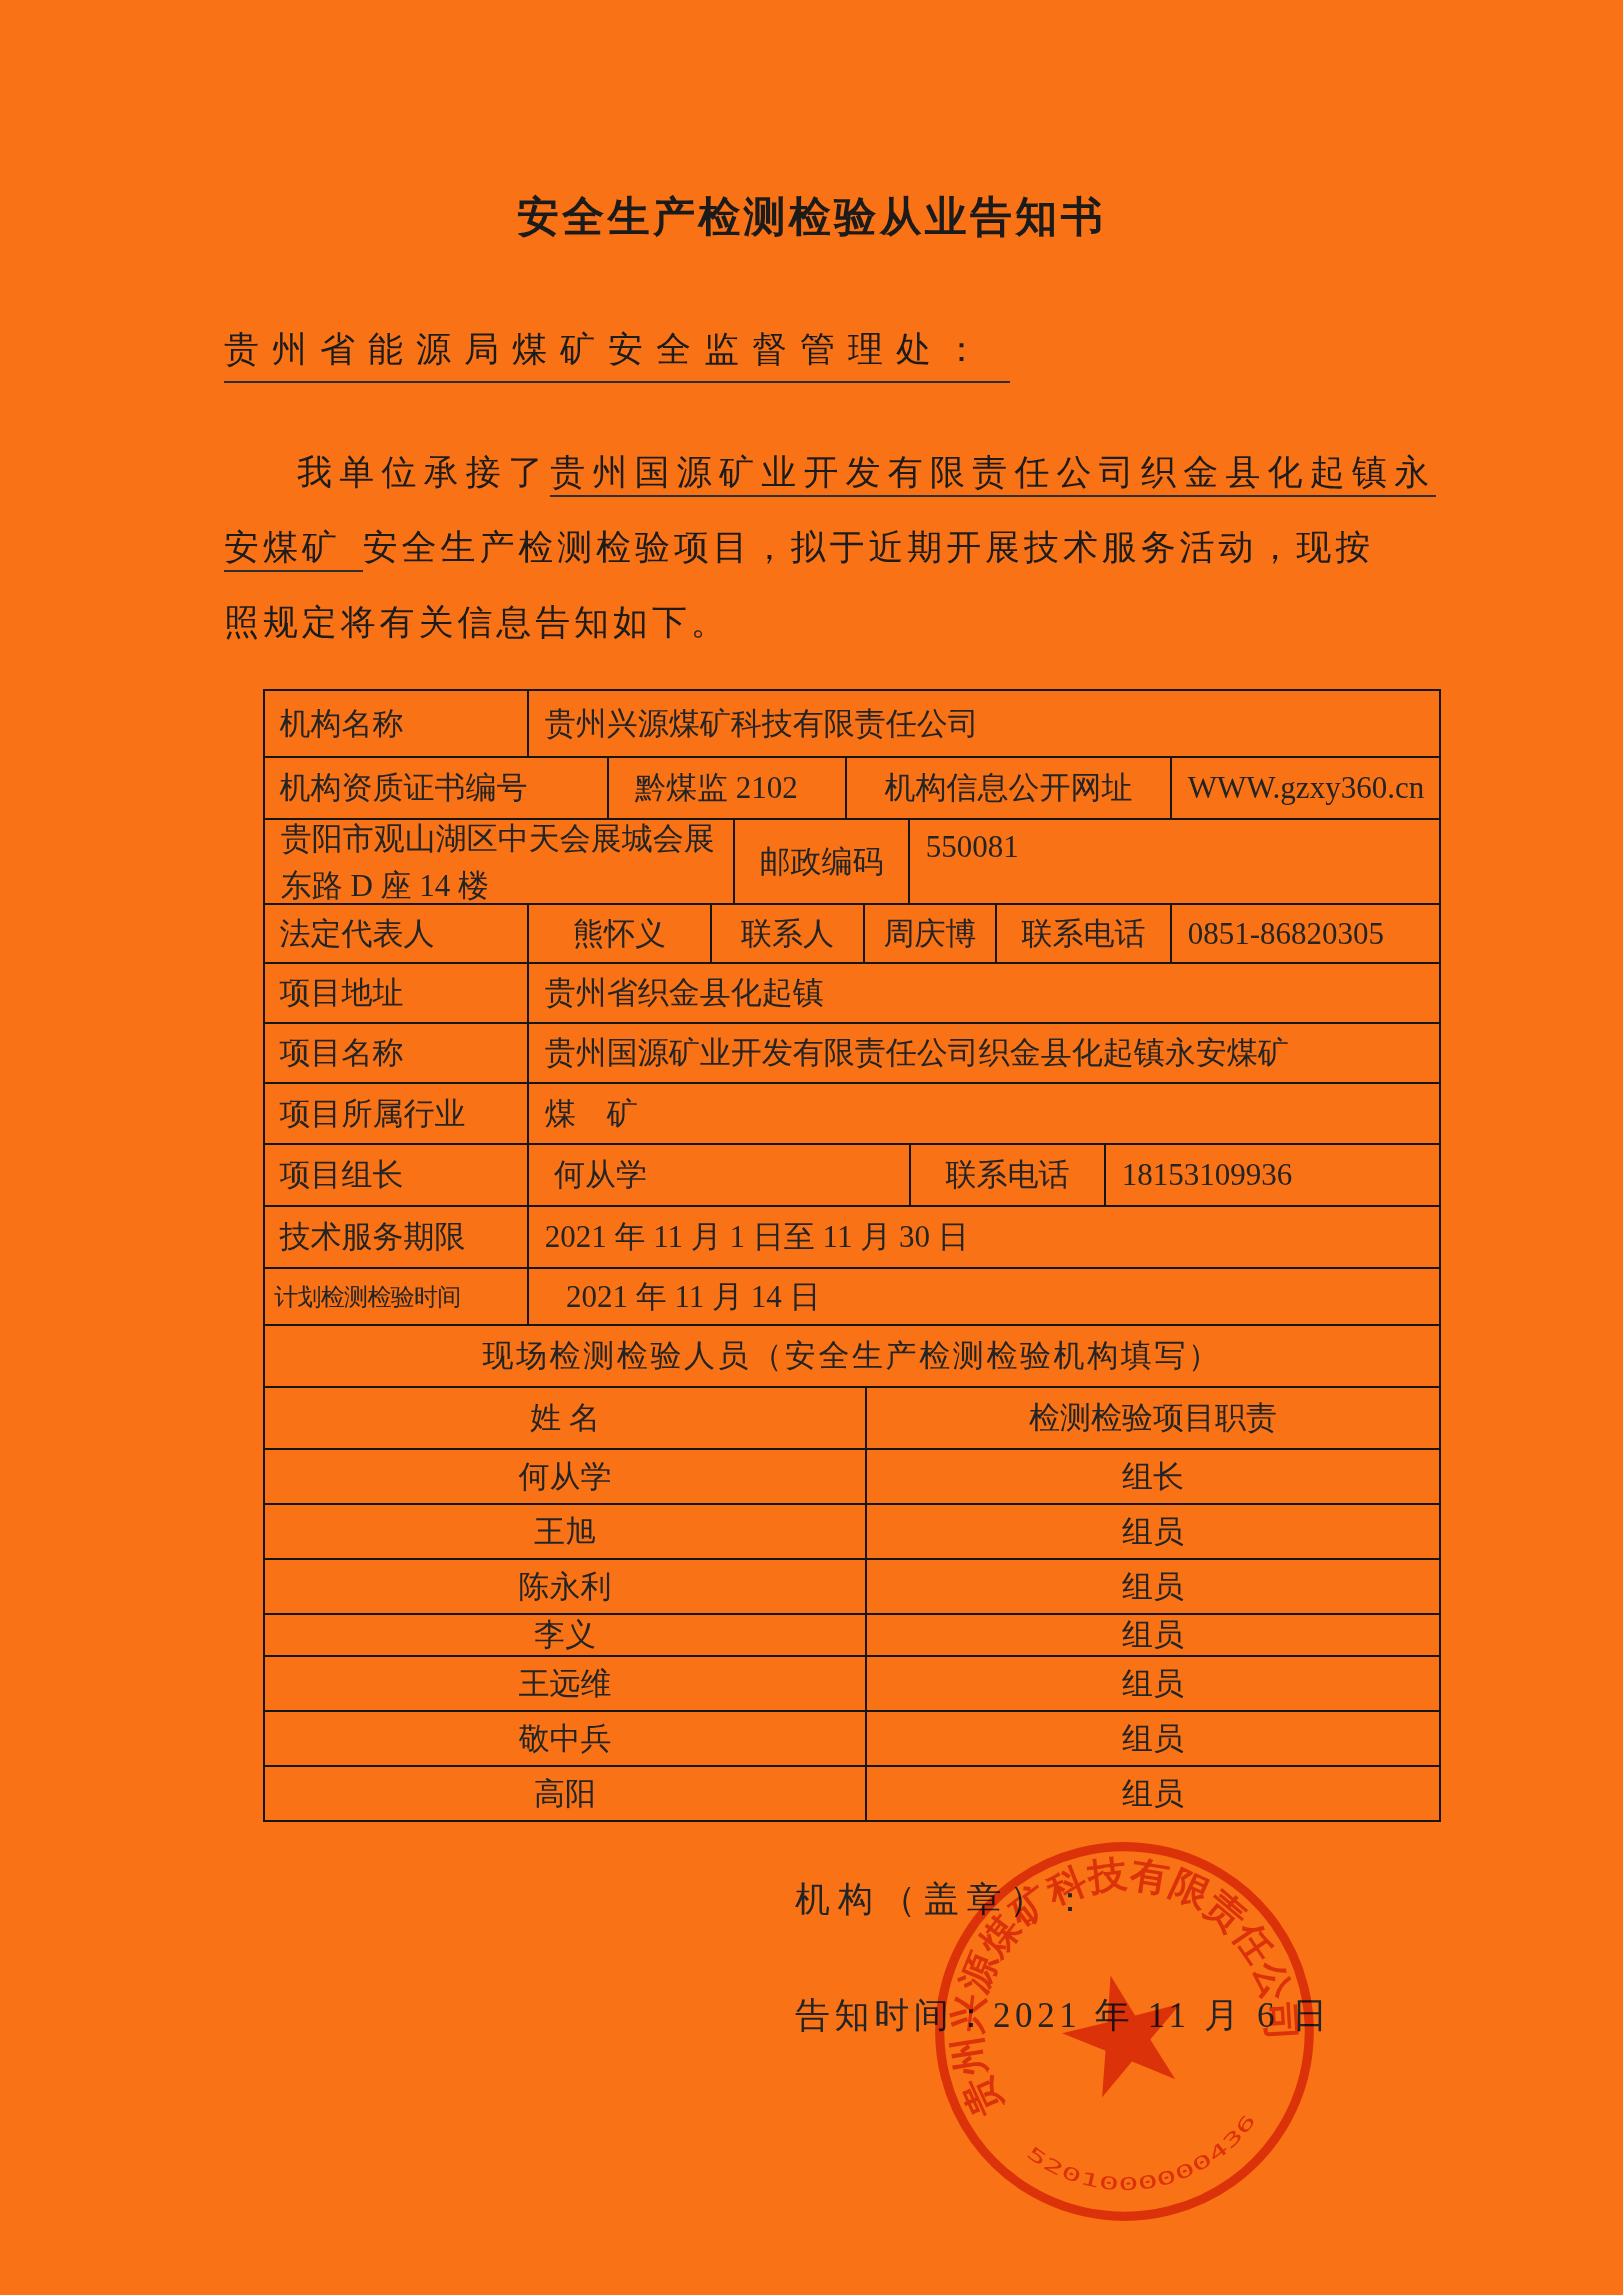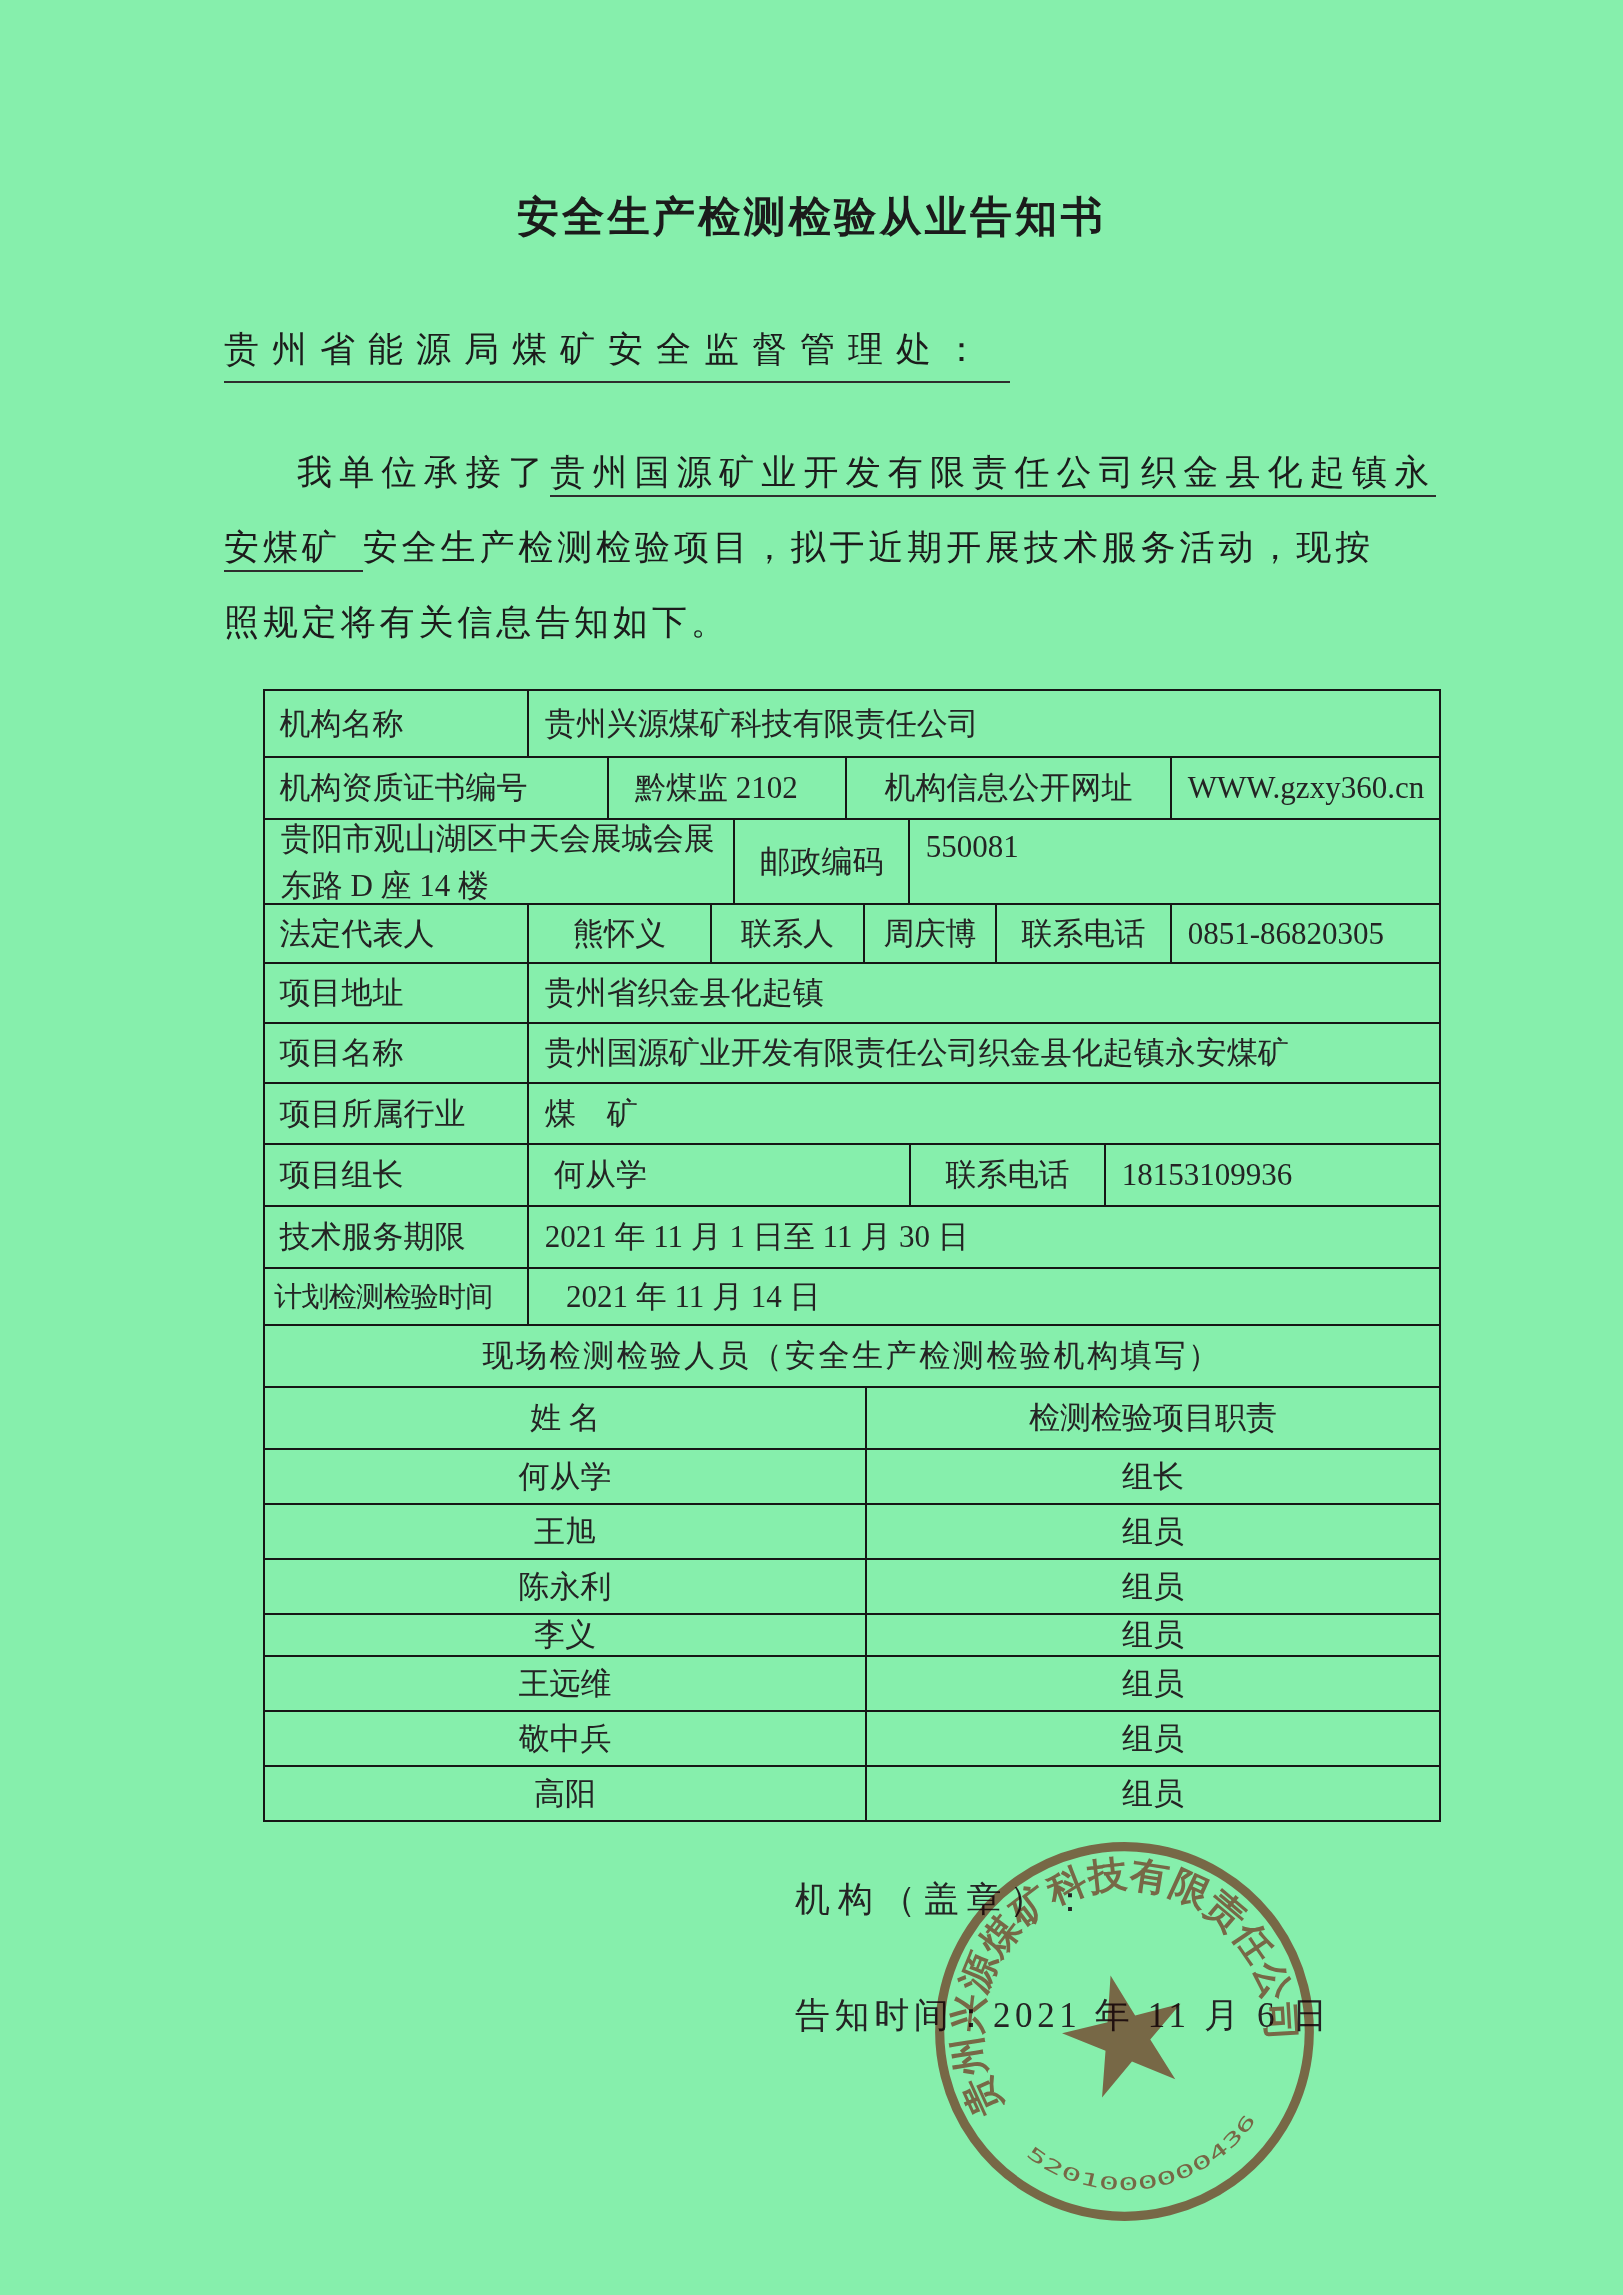--- a/index.html
+++ b/index.html
@@ -1,18 +1,18 @@
 <!DOCTYPE html>
 <html style="font-size:10.5px"><head>
 <meta charset="utf-8">
 <style>
   html,body{margin:0;padding:0;background:#ffffff;}
   body{width:1623px;height:2295px;position:relative;overflow:hidden;
        font-family:"Liberation Serif","DejaVu Serif",serif;color:#1f1f1f;}
-  .page{position:absolute;inset:0;background:#86efac;}
+  .page{position:absolute;inset:0;background:#f97316;}
 
   .title{position:absolute;left:0;top:189px;width:100%;text-align:center;
          font-family:"Liberation Sans","DejaVu Sans",sans-serif;font-weight:bold;
          font-size:42px;letter-spacing:3.3px;color:#1b1b1b;}
 
   .addressee{position:absolute;left:224px;top:326px;font-size:35px;letter-spacing:13px;
              padding:0 18.3px 7.9px 0;border-bottom:2.6px solid #2e2e2e;color:#1c1c1c;}
 
   .para{position:absolute;left:224px;top:435px;width:1178px;font-size:35px;color:#1c1c1c;}
   .para .line{line-height:75px;white-space:nowrap;}
@@ -28,21 +28,21 @@
   .tr{display:flex;border-top:2px solid #161616;box-sizing:border-box;}
   .tr:first-child{border-top:none;}
   .td{border-left:2px solid #161616;box-sizing:border-box;display:flex;align-items:center;
       overflow:hidden;}
   .td:first-child{border-left:none;}
   .lab{justify-content:flex-start;padding-left:14.4px;}
   .val{justify-content:flex-start;padding-left:15.7px;}
   .ctr{justify-content:center;text-align:center;}
   .grow{flex:1 1 auto;}
   .multiline{line-height:47px;padding-top:3.9px;padding-bottom:3.9px;align-items:center;}
-  .squeeze{font-size:28px;letter-spacing:-0.7px;padding-left:9.2px;}
+  .squeeze{font-size:24px;letter-spacing:-0.7px;padding-left:9.2px;}
   .indent50{padding-left:37px;}
   .hdrfull{justify-content:center;letter-spacing:2.6px;}
 
   .stamp-line{position:absolute;left:795px;top:1876px;font-size:35px;letter-spacing:7.9px;color:#242424;z-index:2;}
   .date-line{position:absolute;left:795px;top:1992px;font-size:35px;letter-spacing:4.6px;color:#242424;z-index:2;}
 
   .seal{position:absolute;left:924px;top:1831px;width:401px;height:401px;z-index:5;
         opacity:.82;mix-blend-mode:multiply;}
 </style>
 </head>

